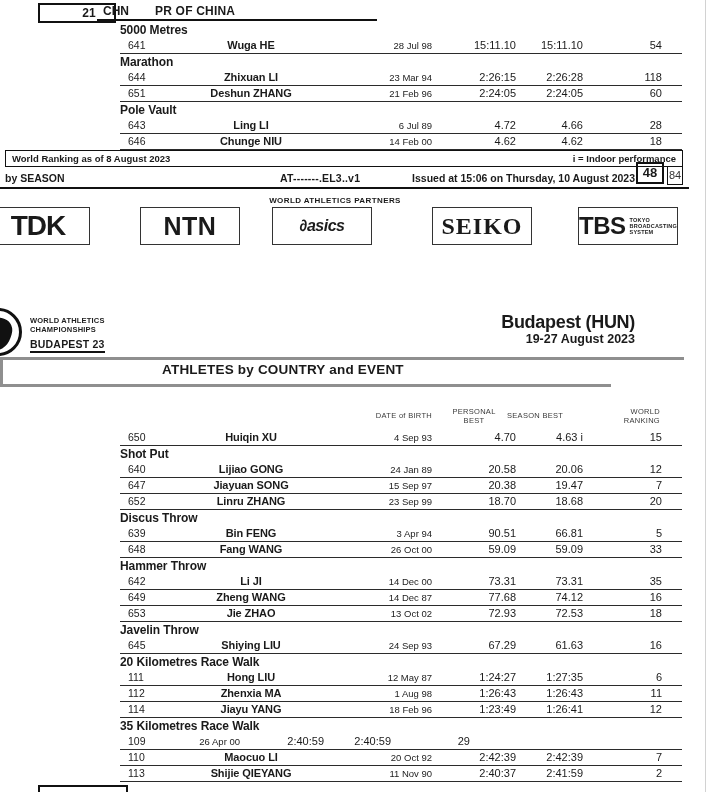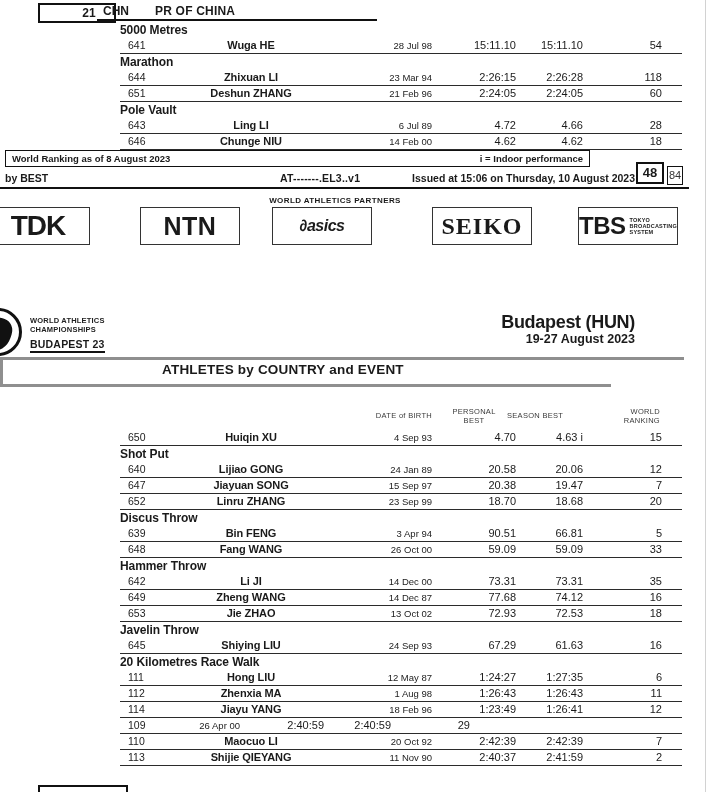--- a/index.html
+++ b/index.html
@@ -23,21 +23,21 @@
   .event-header{height:16px;line-height:16px;font-weight:bold;font-size:12px;letter-spacing:-.1px;}
   .row{display:flex;align-items:baseline;height:16px;line-height:15px;border-bottom:1px solid #2b2b2b;box-sizing:border-box;}
   .cell{box-sizing:border-box;white-space:nowrap;}
   .cell-bib{width:30px;padding-left:8px;font-size:10.5px;color:#222;}
   .cell-name{flex:1;margin-left:10px;font-weight:bold;font-size:11px;letter-spacing:-.1px;text-align:center;}
   .cell-dob{width:90px;text-align:right;font-size:9.5px;color:#222;}
   .cell-pb{width:84px;text-align:right;font-size:11px;}
   .cell-sb{width:67px;text-align:right;font-size:11px;}
   .cell-rank{width:99px;text-align:right;padding-right:20px;font-size:11px;}
   .legend-box{
-    left:5px;top:150px;width:585px;height:17px;border:1.5px solid #111;box-sizing:border-box;
+    left:5px;top:150px;width:678px;height:17px;border:1.5px solid #111;box-sizing:border-box;
     display:flex;justify-content:space-between;align-items:center;padding:0 6px;
     font-weight:bold;font-size:9.5px;
   }
   .issue-row{left:0;top:170px;width:713px;height:17px;font-size:10.5px;}
   .issue-by{position:absolute;left:5px;top:2px;font-weight:bold;}
   .issue-code{position:absolute;left:280px;top:2px;font-weight:bold;letter-spacing:.2px;text-align:right;}
   .issue-text{position:absolute;right:78px;top:2px;font-weight:bold;}
   .pagenum-bold{
     left:636px;top:162px;width:28px;height:22px;border:2.5px solid #111;box-sizing:border-box;
     font-weight:bold;font-size:13px;text-align:center;line-height:17px;
@@ -138,21 +138,21 @@
     <span class="cell cell-rank">18</span>
   </div>
     </div>
 
   <div class="abs legend-box">
     <span>World Ranking as of 8 August 2023</span>
     <span>i = Indoor performance</span>
   </div>
 
   <div class="abs issue-row">
-    <span class="issue-by">by BEST</span>
+    <span class="issue-by">by SEASON</span>
     <span class="issue-code">AT-------.EL3..v1</span>
     <span class="issue-text">Issued at 15:06 on Thursday, 10 August  2023</span>
   </div>
   <div class="abs pagenum-bold">48</div>
   <div class="abs pagenum-total">84</div>
   <div class="abs footer-rule"></div>
 
   <div class="abs partners-heading">WORLD ATHLETICS PARTNERS</div>
   <div class="abs logo-box logo-tdk">TDK</div>
   <div class="abs logo-box logo-ntn">NTN</div>
@@ -298,20 +298,21 @@
     <span class="cell cell-rank">11</span>
   </div>
       <div class="row">
     <span class="cell cell-bib">114</span>
     <span class="cell cell-name">Jiayu YANG</span>
     <span class="cell cell-dob">18 Feb 96</span>
     <span class="cell cell-pb">1:23:49</span>
     <span class="cell cell-sb">1:26:41</span>
     <span class="cell cell-rank">12</span>
   </div>
+      <div class="event-header">35 Kilometres Race Walk</div>
       <div class="row">
     <span class="cell cell-bib">109</span>
     <span class="cell cell-dob">26 Apr 00</span>
     <span class="cell cell-pb">2:40:59</span>
     <span class="cell cell-sb">2:40:59</span>
     <span class="cell cell-rank">29</span>
   </div>
       <div class="row">
     <span class="cell cell-bib">110</span>
     <span class="cell cell-name">Maocuo LI</span>

